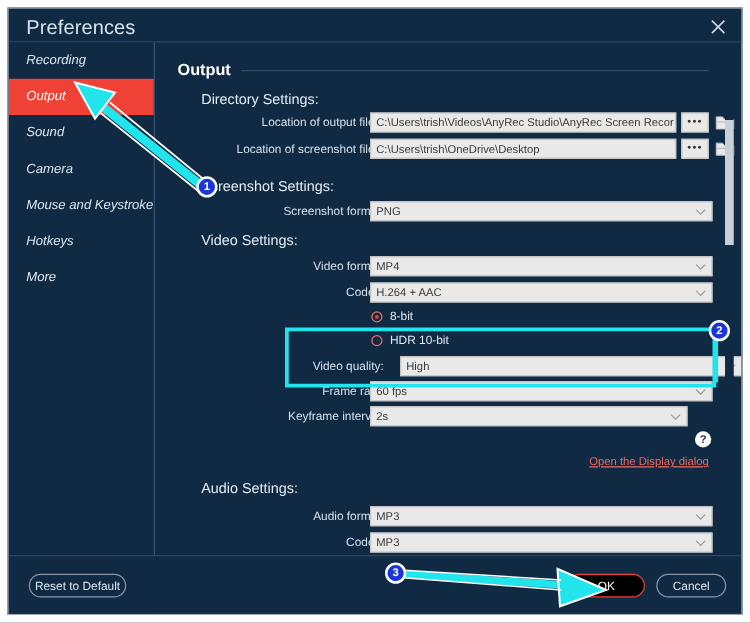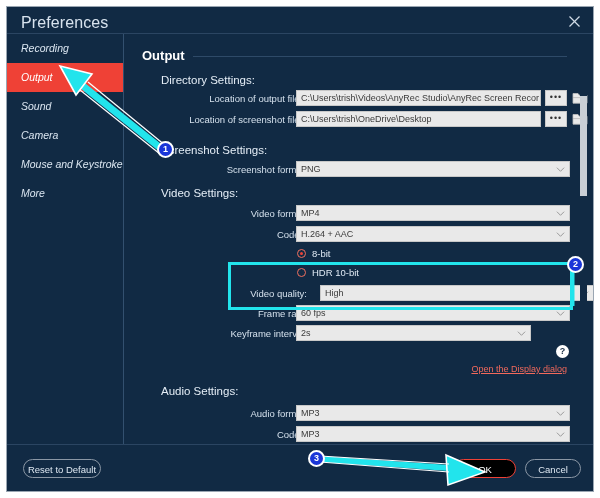--- a/index.html
+++ b/index.html
@@ -336,20 +336,23 @@
     <div class="nav-item">
       <span>Sound</span>
     </div>
     <div class="nav-item">
       <span>Camera</span>
     </div>
     <div class="nav-item">
       <span>Mouse and Keystroke</span>
     </div>
     <div class="nav-item">
+      <span>Hotkeys</span>
+    </div>
+    <div class="nav-item">
       <span>More</span>
     </div>
   </div>
 
   <div id="content">
 
     <div id="section-title">Output</div>
     <div id="title-rule"></div>
 
     <div class="group-label" style="left:36px; top:40px;">Directory Settings:</div>
@@ -421,21 +424,21 @@
 
     <div class="field-label" style="left:0px; top:274px; width:182px;">Frame rate:</div>
     <div class="select-box" style="left:171px; top:271px; width:274px;">
       <span>60 fps</span>
       <svg class="chev" viewBox="0 0 10 10">
           <path d="M1 3l4 4 4-4" fill="none" stroke="#9a9a9a" stroke-width="1.1"></path>
         </svg>
     </div>
 
     <div class="field-label" style="left:0px; top:294px; width:182px;">Keyframe interval:</div>
-    <div class="select-box" style="left:171px; top:291px; width:235px;">
+    <div class="select-box" style="left:171px; top:291px; width:254px;">
       <span>2s</span>
       <svg class="chev" viewBox="0 0 10 10">
           <path d="M1 3l4 4 4-4" fill="none" stroke="#9a9a9a" stroke-width="1.1"></path>
         </svg>
     </div>
     <div id="help-icon">?</div>
 
     <div id="display-dialog-link">Open the Display dialog</div>
 
     <div class="group-label" style="left:36px; top:351px;">Audio Settings:</div>

